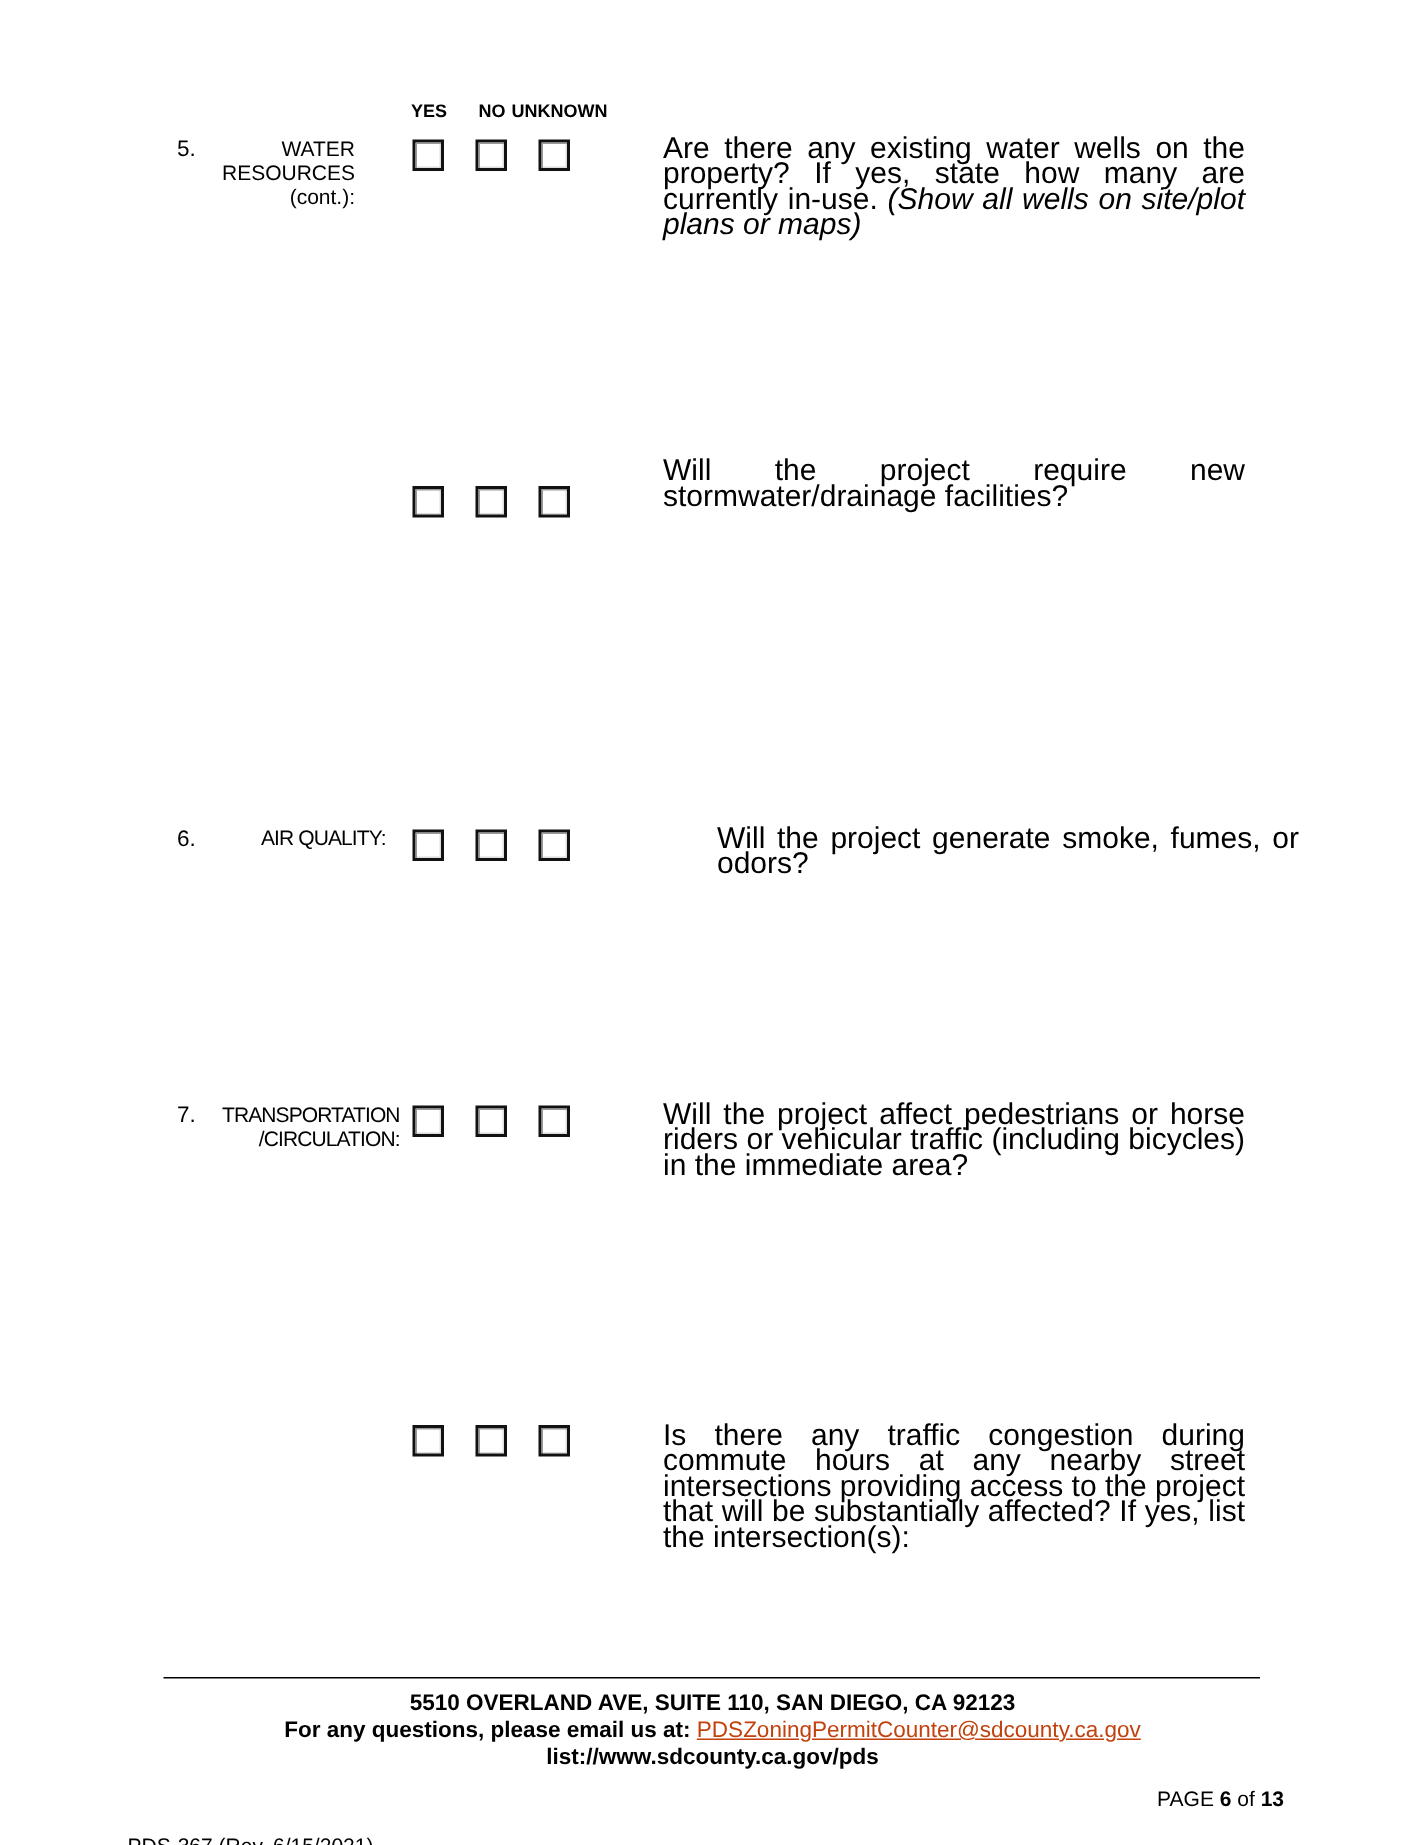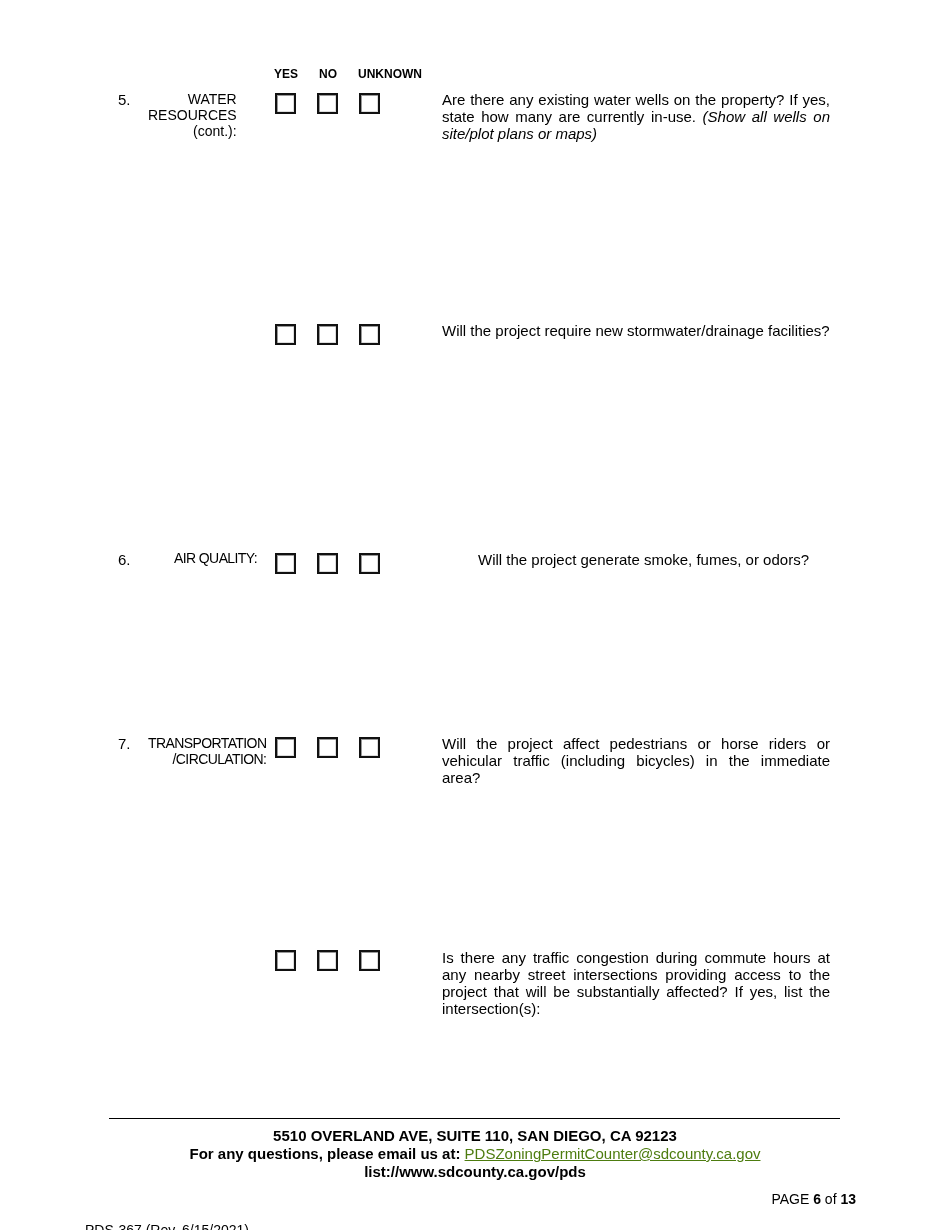--- a/index.html
+++ b/index.html
@@ -6,51 +6,51 @@
   body { width: 950px; height: 1230px; position: relative; overflow: hidden;
          font-family: "Liberation Sans", sans-serif; color: #000; }
   .abs { position: absolute; }
   .colhead { font-weight: bold; font-size: 12px; top: 67px; }
   .num { font-size: 15px; left: 118px; }
   .cat { font-size: 14px; left: 148px; line-height: 16px; text-align: right; }
   .cat.narrow { font-size: 14px; letter-spacing: -0.6px; }
   .cb { width: 17px; height: 17px; border: 2px solid #111;
         box-shadow: inset 1px 1px 0 #999, inset -1px -1px 0 #ddd;
         background: #fff; cursor: pointer; }
-  .q { left: 442px; width: 388px; font-size: 15px; line-height: 17px; text-align: justify; }
+  .q { left: 442px; width: 388px; font-size: 20px; line-height: 17px; text-align: justify; }
   .q .it { font-style: italic; }
   .rule { left: 109px; width: 731px; top: 1118px; height: 1px; background: #000; }
   .foot { left: 0; width: 950px; text-align: center; font-weight: bold; font-size: 15px; line-height: 18px; }
-  .foot a { color: #4d7c0f; text-decoration: underline; font-weight: normal; text-align: right; }
+  .foot a { color: #c2410c; text-decoration: underline; font-weight: normal; text-align: right; }
   .small { font-size: 14px; top: 1191px; }
 </style>
 </head>
 <body>
 
 <div class="abs colhead" style="left:274px;">YES</div>
 <div class="abs colhead" style="left:319px;">NO</div>
-<div class="abs colhead" style="left:358px;text-align:center;">UNKNOWN</div>
+<div class="abs colhead" style="left:341px;text-align:center;">UNKNOWN</div>
 
 <div class="abs num" style="top:91px;">5.</div>
 <div class="abs cat" style="top:91px;">
   <div>WATER</div>
   <div>RESOURCES</div>
   <div>(cont.):</div>
 </div>
 <div class="abs cb" style="left:275px;top:93px;"></div>
 <div class="abs cb" style="left:317px;top:93px;"></div>
 <div class="abs cb" style="left:359px;top:93px;"></div>
 <div class="abs q" style="top:91px;">
   <span>Are there any existing water wells on the property?  If yes, state how many are currently in-use. </span><span class="it">(Show all wells on site/plot plans or maps)</span>
 </div>
 
 <div class="abs cb" style="left:275px;top:324px;"></div>
 <div class="abs cb" style="left:317px;top:324px;"></div>
 <div class="abs cb" style="left:359px;top:324px;"></div>
-<div class="abs q" style="top:322px;">Will the project require new stormwater/drainage facilities?</div>
+<div class="abs q" style="top:306px;">Will the project require new stormwater/drainage facilities?</div>
 
 <div class="abs num" style="top:551px;">6.</div>
 <div class="abs cat narrow" style="top:550px;margin-left:26px;">
   <div>AIR QUALITY:</div>
 </div>
 <div class="abs cb" style="left:275px;top:553px;"></div>
 <div class="abs cb" style="left:317px;top:553px;"></div>
 <div class="abs cb" style="left:359px;top:553px;"></div>
 <div class="abs q" style="top:551px;margin-left:36px;">Will the project generate smoke, fumes, or odors?</div>
 

